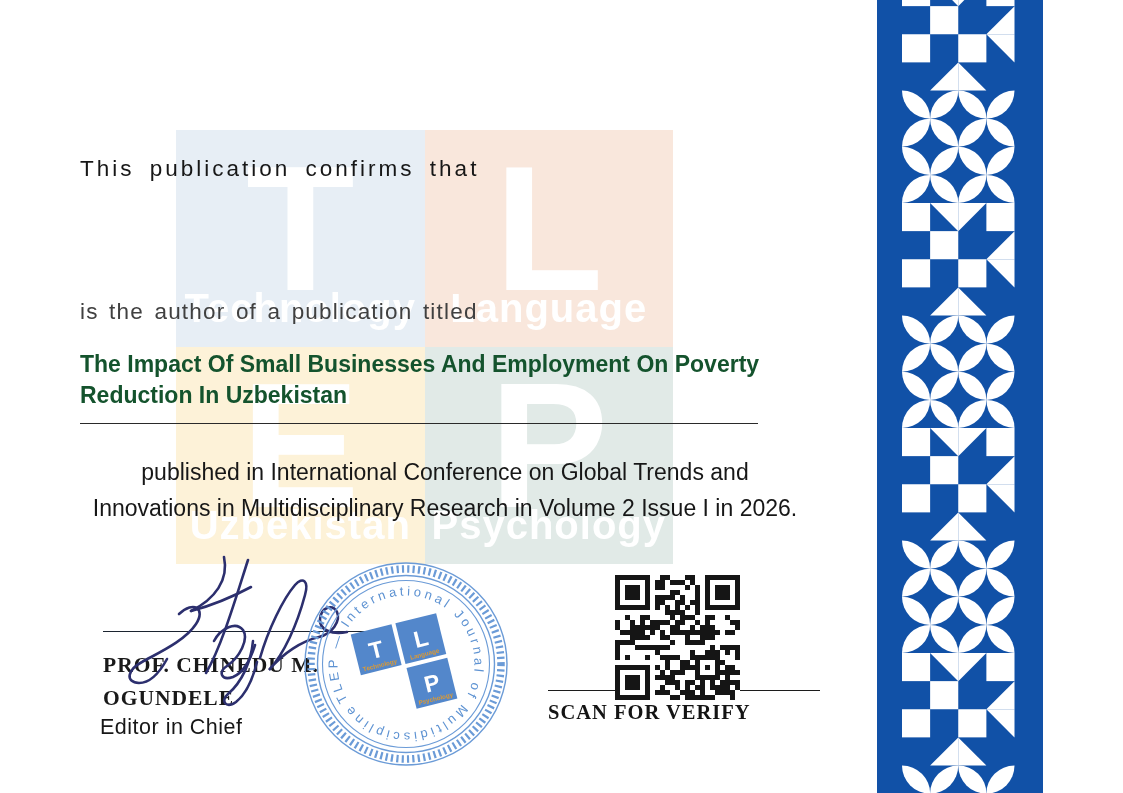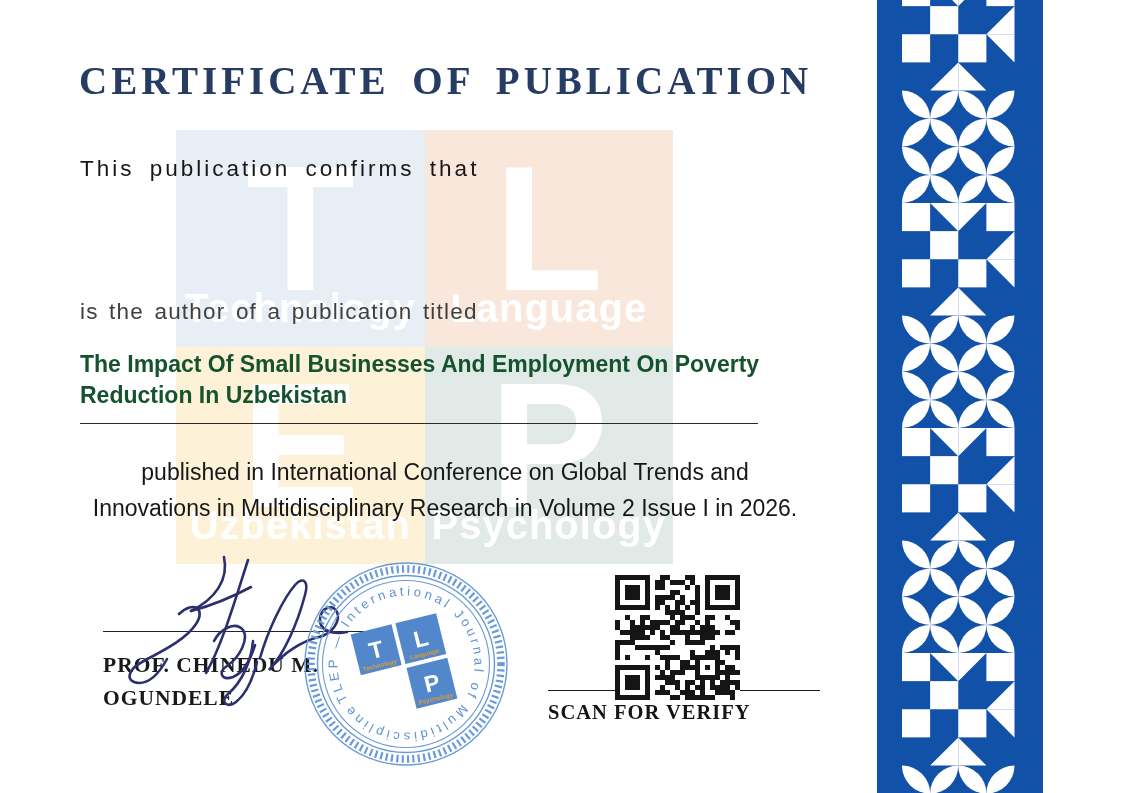--- a/index.html
+++ b/index.html
@@ -180,21 +180,20 @@
         <path d="M109.375,793.625 A28.125,28.125 0 0 1 81.25,821.75 A28.125,28.125 0 0 1 109.375,793.625 Z"></path>
         <path d="M81.25,821.75 A28.125,28.125 0 0 1 109.375,849.875 A28.125,28.125 0 0 1 81.25,821.75 Z"></path>
         <path d="M109.375,849.875 A28.125,28.125 0 0 1 81.25,878 A28.125,28.125 0 0 1 109.375,849.875 Z"></path>
         <path d="M137.5,765.5 A28.125,28.125 0 0 1 109.375,793.625 A28.125,28.125 0 0 1 137.5,765.5 Z"></path>
         <path d="M109.375,793.625 A28.125,28.125 0 0 1 137.5,821.75 A28.125,28.125 0 0 1 109.375,793.625 Z"></path>
         <path d="M137.5,821.75 A28.125,28.125 0 0 1 109.375,849.875 A28.125,28.125 0 0 1 137.5,821.75 Z"></path>
         <path d="M109.375,849.875 A28.125,28.125 0 0 1 137.5,878 A28.125,28.125 0 0 1 109.375,849.875 Z"></path>
       </g>
   </svg>
 
-  <div class="txt cert-title" style="position:absolute">CERTIFICATE OF PUBLICATION</div>
   <div class="txt intro" style="position:absolute">This publication confirms that</div>
   <div class="txt author-line" style="position:absolute">is the author of a publication titled</div>
   <div class="txt pub-title" style="position:absolute">The Impact Of Small Businesses And Employment On Poverty Reduction In Uzbekistan</div>
   <div class="rule"></div>
   <div class="txt published" style="position:absolute">published in International Conference on Global Trends and Innovations in Multidisciplinary Research in Volume 2 Issue I in 2026.</div>
 
   <svg class="signature" width="280" height="170" viewBox="90 545 280 170">
     <g fill="none" stroke="#2c2f6e" stroke-width="2.6" stroke-linecap="round">
       <path d="M 224,557 C 229,580 215,599 191,611"></path>
       <path d="M 191,611 C 214,605 236,595 251,587"></path>
@@ -204,20 +203,21 @@
       <path d="M 253,641 C 251,662 242,682 228,694 C 220,701 226,709 236,702 C 246,694 253,678 257,662"></path>
       <path d="M 260,658 C 268,630 283,599 295,585 C 303,576 309,581 305,595 C 297,625 284,654 269,670 C 283,653 302,641 319,637 C 332,634 341,621 337,612 C 332,603 321,608 320,619 C 319,630 332,635 347,632"></path>
     </g>
   </svg>
   <div class="sig-line"></div>
 
   <div class="txt signatory-name" style="position:absolute">
     <div>PROF. CHINEDU M.</div>
     <div>OGUNDELE</div>
   </div>
+  <div class="txt signatory-role" style="position:absolute">Editor in Chief</div>
 
   <svg class="stamp" width="212" height="212" viewBox="0 0 212 212">
     <g fill="none" stroke="#6b9bd7">
       <circle cx="106" cy="106" r="101" stroke-width="1.4"></circle>
       <circle cx="106" cy="106" r="95" stroke-width="7.5" stroke-dasharray="2.2,3.2"></circle>
       <circle cx="106" cy="106" r="88.5" stroke-width="1.4"></circle>
       <circle cx="106" cy="106" r="83.5" stroke-width="1.1"></circle>
     </g>
     <path id="ringPath" d="M 37.5,106 a 68.5,68.5 0 1 1 137,0 a 68.5,68.5 0 1 1 -137,0" fill="none"></path>
     <g transform="rotate(-32 106 106)">

